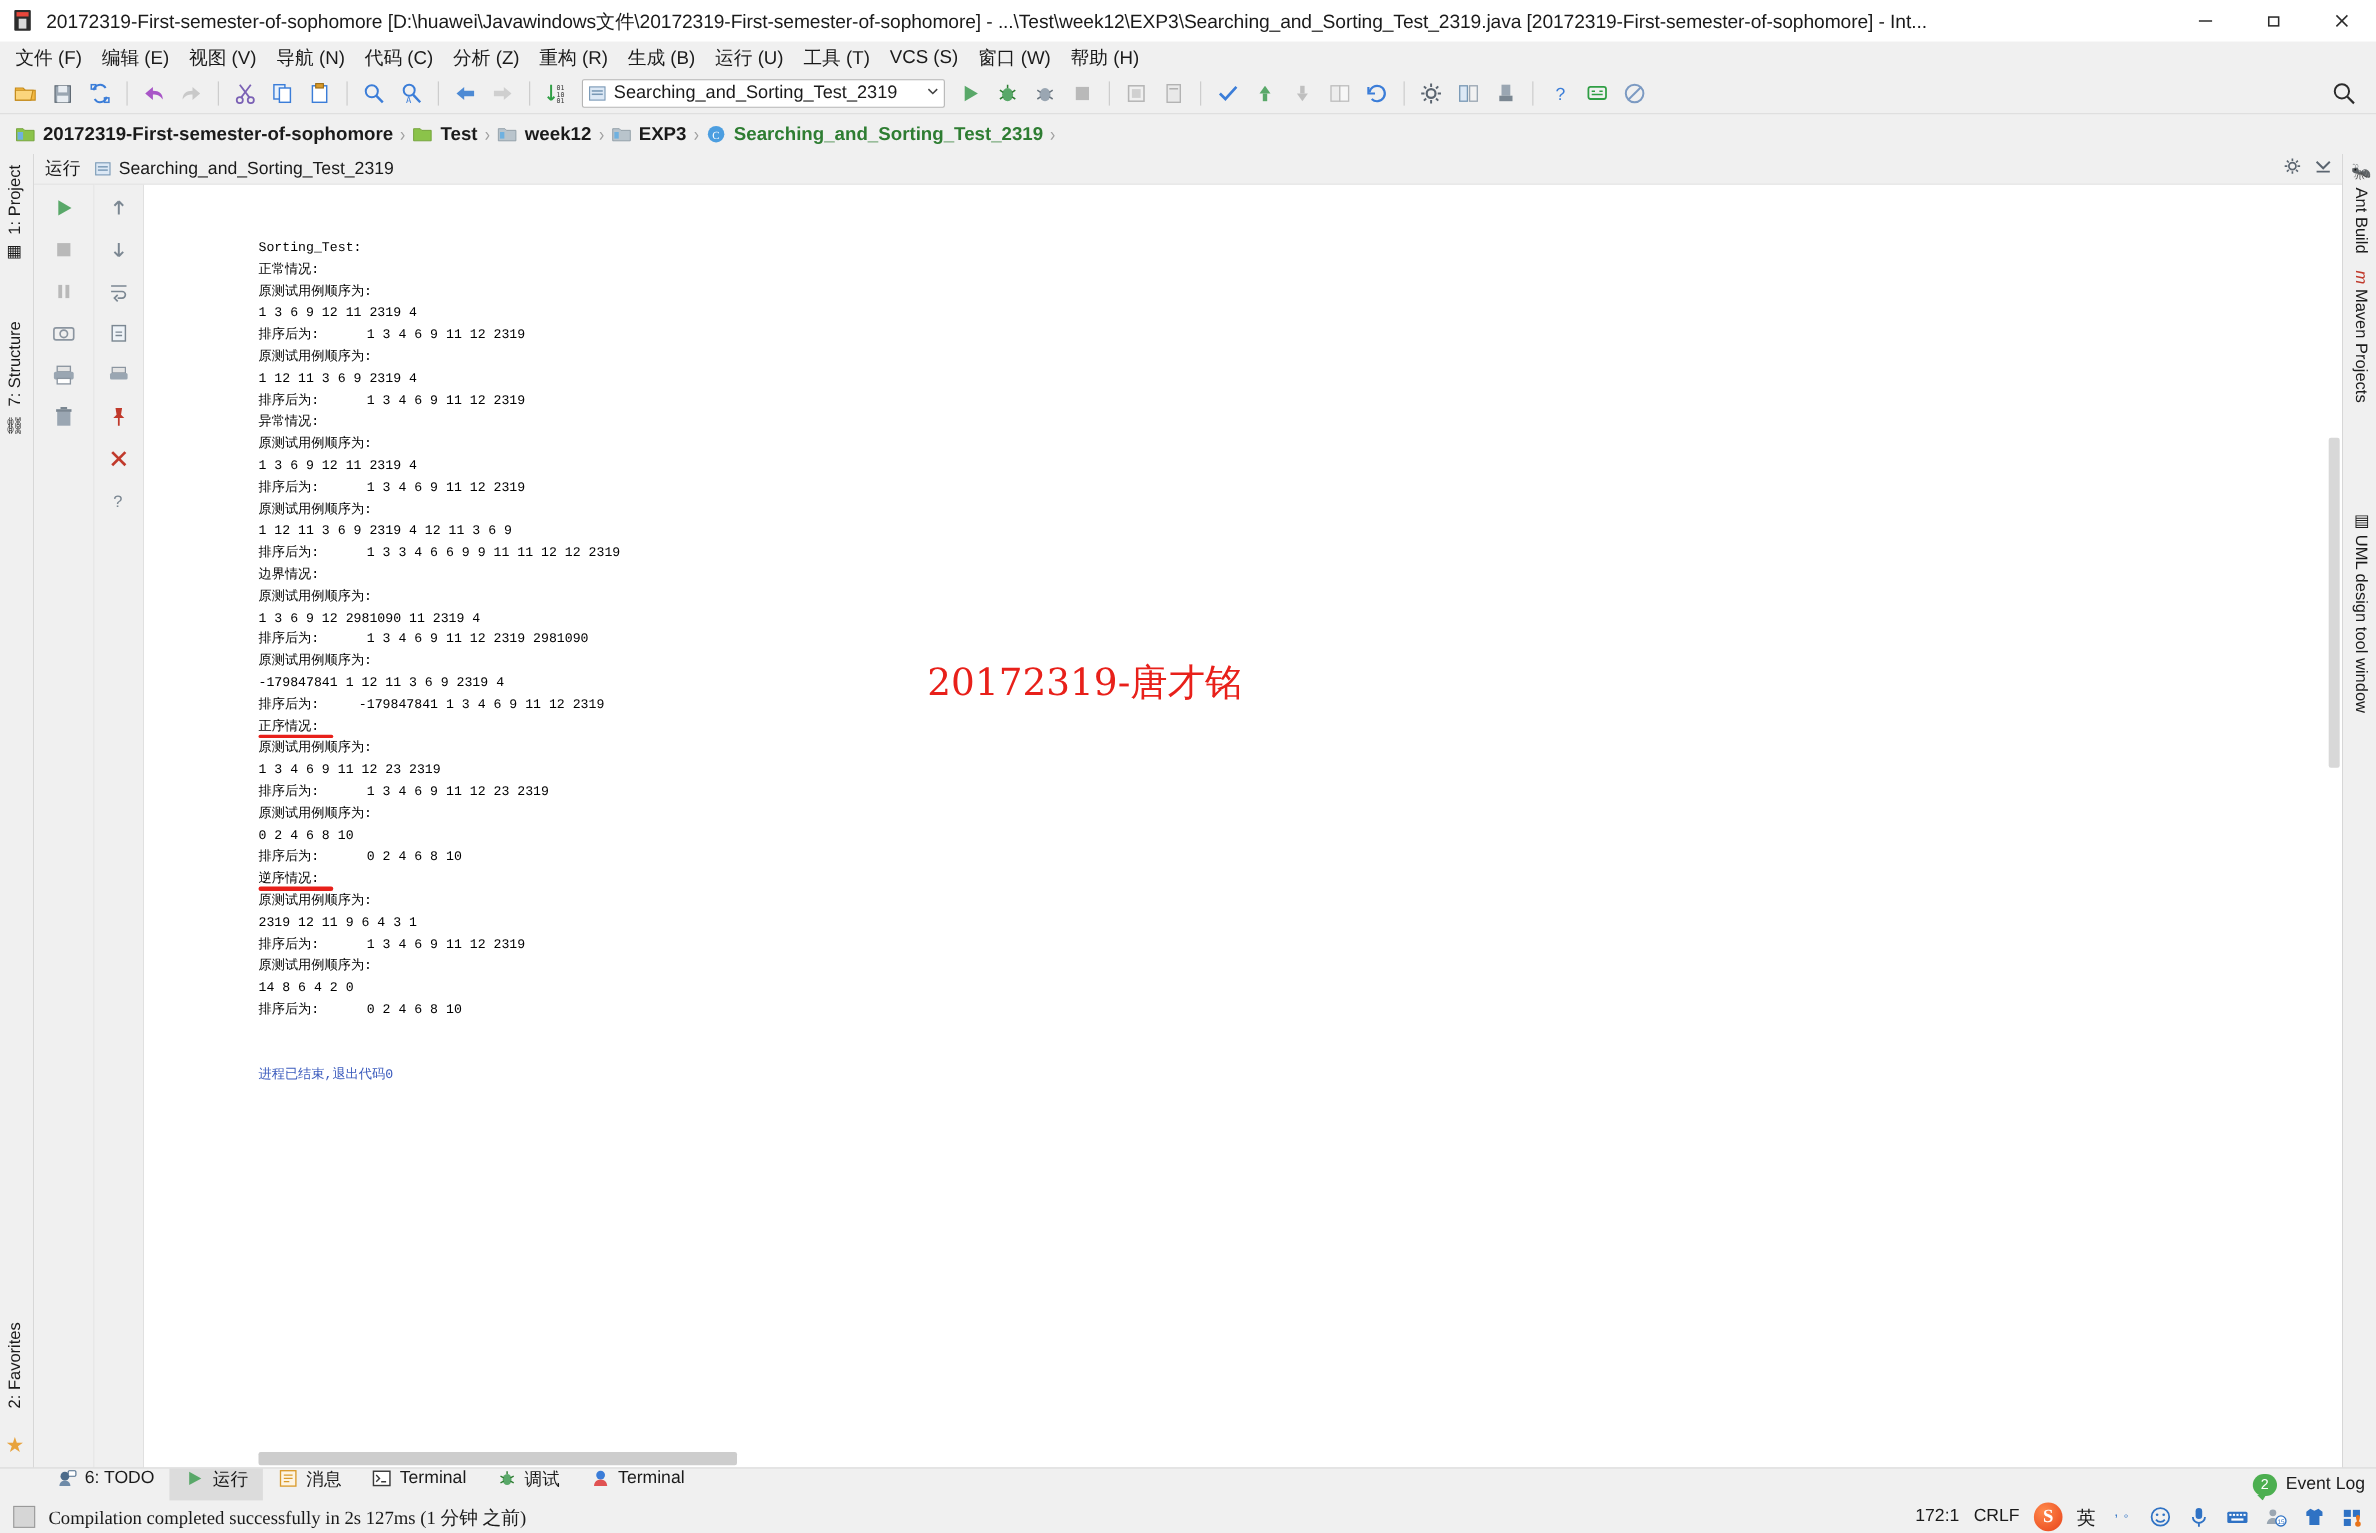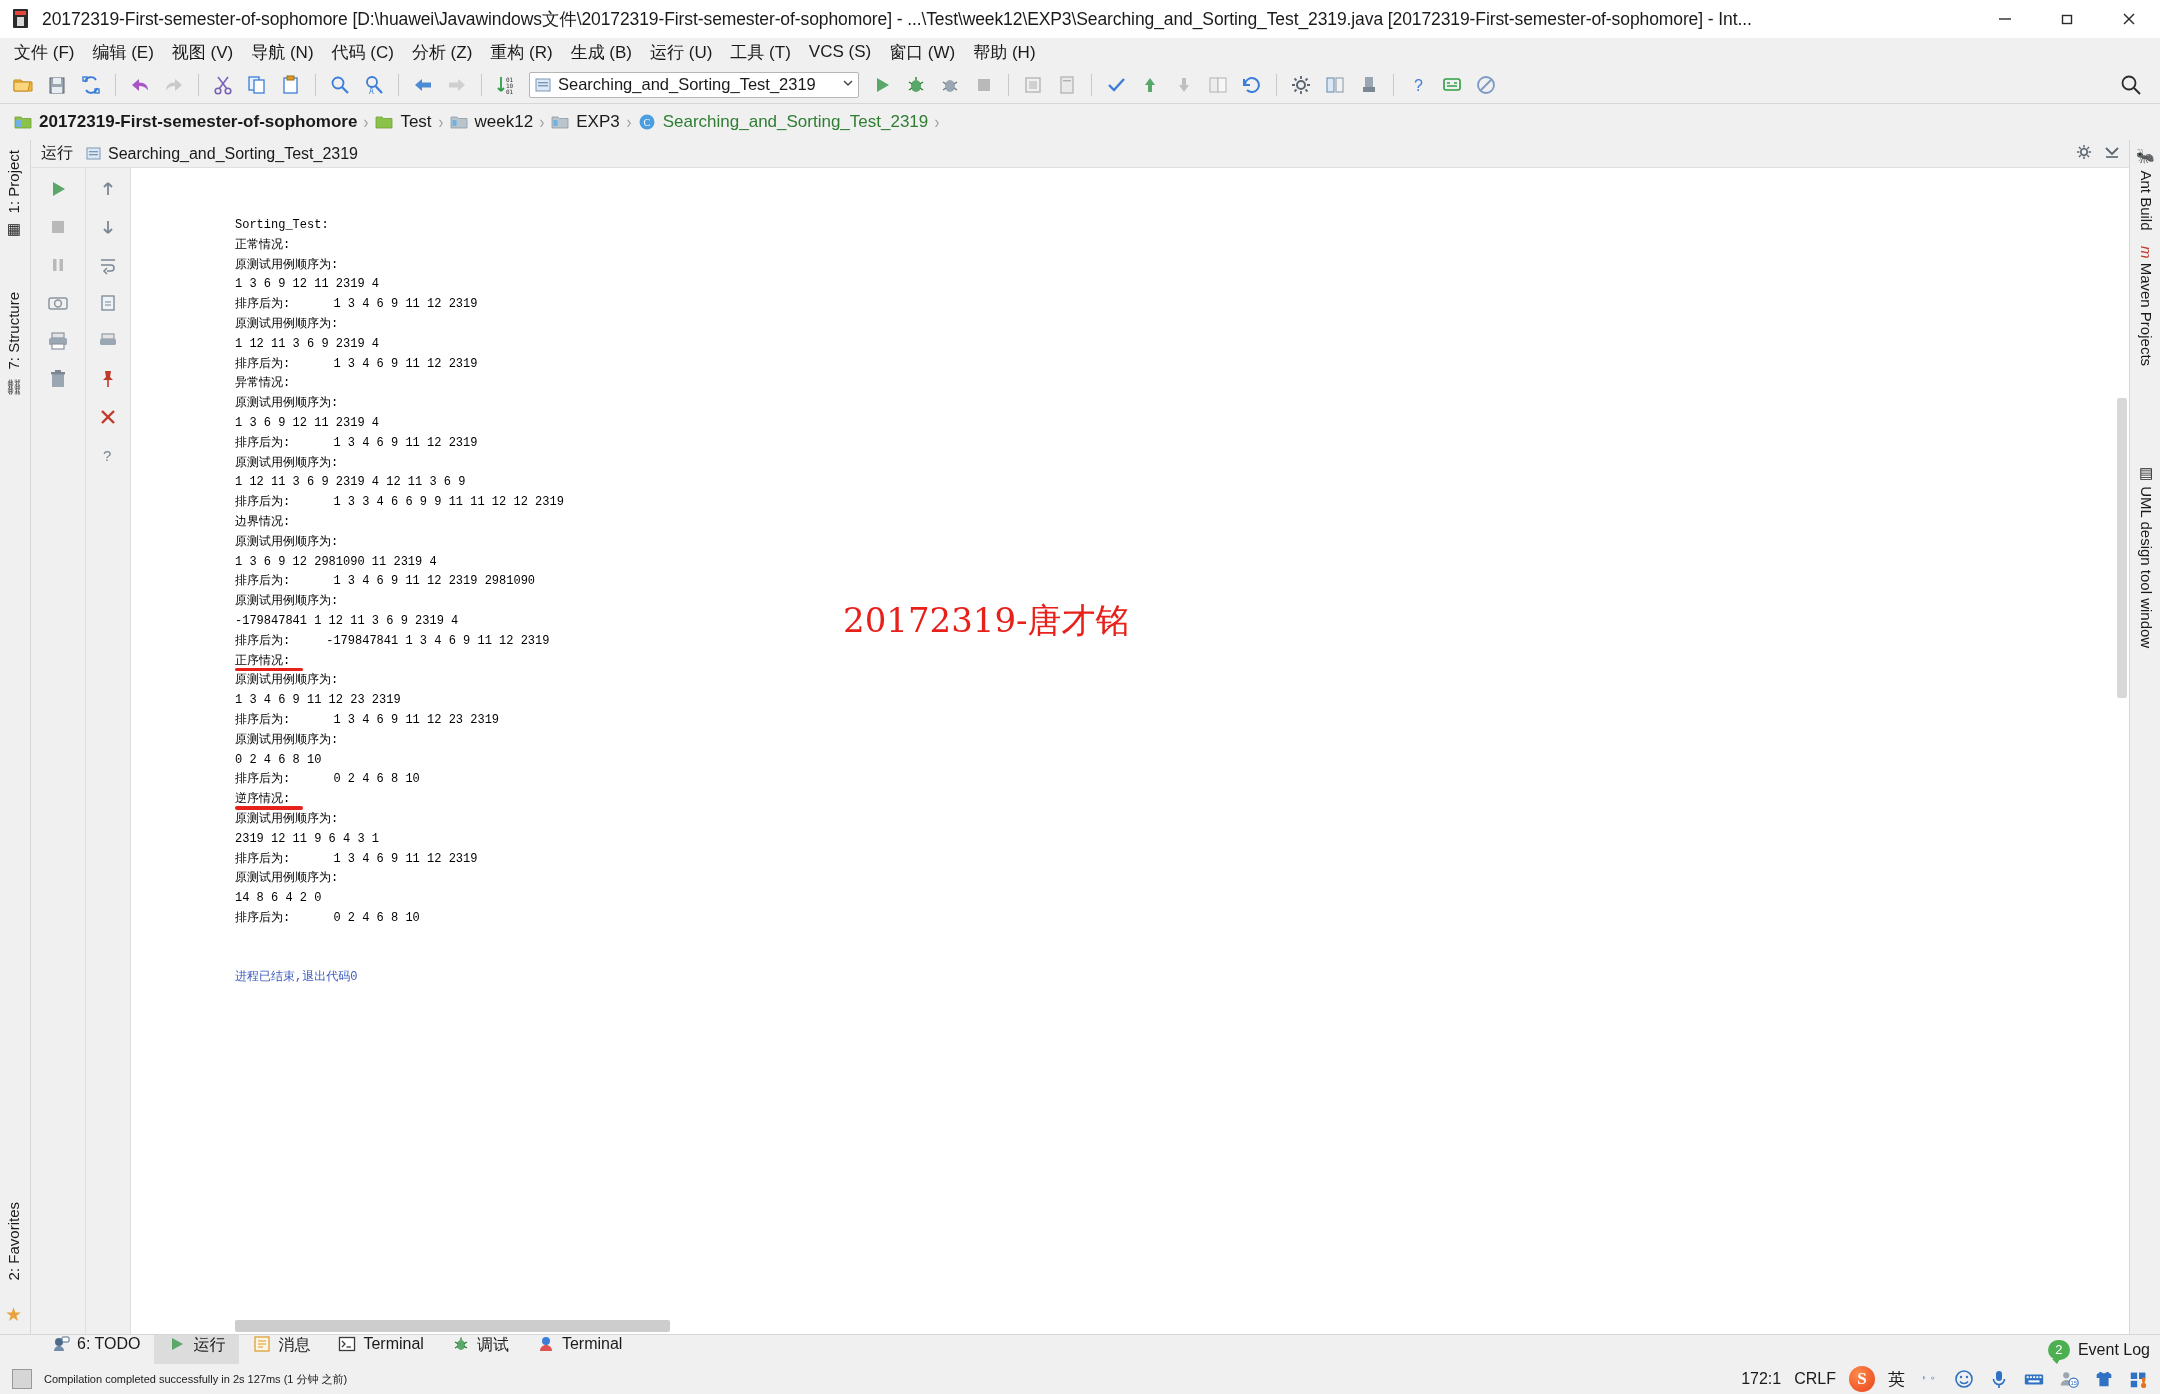--- a/index.html
+++ b/index.html
@@ -91,21 +91,21 @@
   }
 
   
   .navbar {
     position: absolute; left: 0; top: 104px; width: 2160px; height: 36px;
     background: #f0f0f0; display: flex; align-items: center;
     padding-left: 14px; box-sizing: border-box;
   }
   .crumb { display: flex; align-items: center; white-space: nowrap; }
   .crumb .c-icon { width: 18px; height: 18px; margin-right: 7px; flex:0 0 auto; }
-  .crumb .c-label { font-size: 17px; color: #1a1a1a; }
+  .crumb .c-label { font-size: 17px; color: #1a1a1a; font-weight: bold; }
   .crumb.root .c-label { font-weight: bold; }
   .crumb.file .c-label { color: #2e7d32; }
   .crumb-sep {
     margin: 0 6px; color: #a0a0a0; font-size: 18px; line-height: 1;
     transform: scaleX(0.8);
   }
   .navbar-right {
     position: absolute; right: 12px; top: 0; height: 36px; display:flex; align-items:center;
   }
 
@@ -242,21 +242,21 @@
   
   .statusbar {
     position: absolute; left: 0; bottom: 0; width: 2160px; height: 30px;
     background: #f0f0f0; display: flex; align-items: center;
     padding-left: 12px; box-sizing: border-box;
   }
   .sb-icon {
     width: 18px; height: 18px; border: 1px solid #999; background: #d6d6d6;
     margin-right: 12px; flex: 0 0 auto;
   }
-  .sb-text { font-size: 11px; color: #1a1a1a; white-space: nowrap; }
+  .sb-text { font-size: 17px; color: #1a1a1a; white-space: nowrap; font-family: Liberation Serif, serif; }
   .statusbar-right {
     margin-left: auto; display: flex; align-items: center; gap: 13px; padding-right: 10px;
   }
   .sb-pos { font-size: 16px; color: #1a1a1a; }
   .sb-crlf { font-size: 16px; color: #1a1a1a; }
   .ime-ico { width: 22px; height: 22px; display:flex; align-items:center; justify-content:center; }
   .sogou {
     width: 26px; height: 26px; border-radius: 50%;
     background: radial-gradient(circle at 35% 30%, #ff8a4c, #e8421a);
     position: relative;

